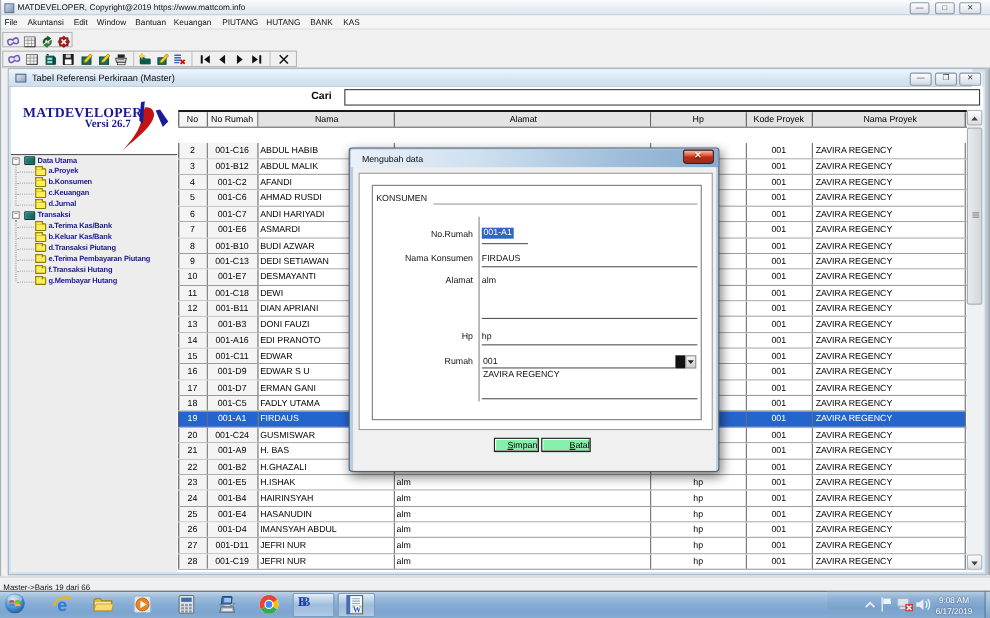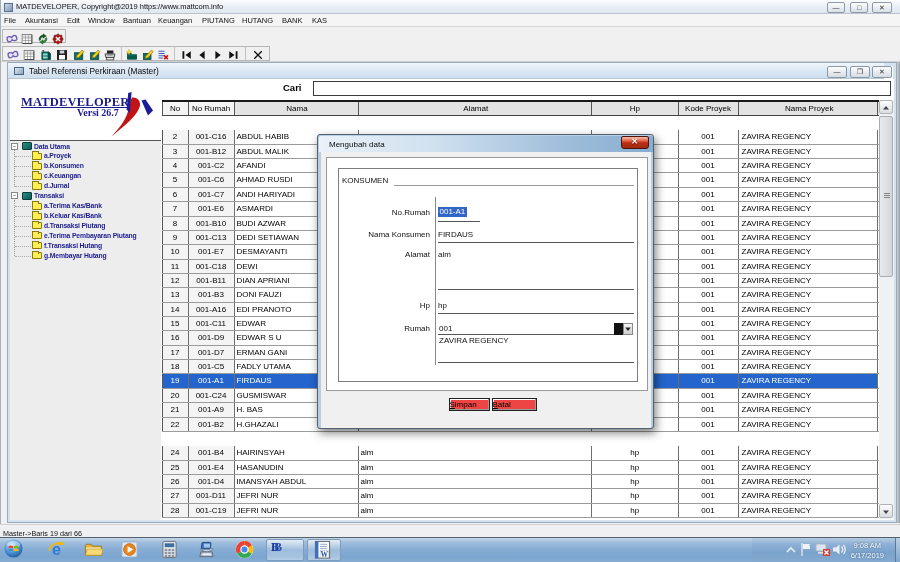--- a/index.html
+++ b/index.html
@@ -27,21 +27,21 @@
   background:linear-gradient(180deg,#f0f6fc 0%,#d7e5f2 60%,#cfdfee 100%); border-bottom:1px solid #b5c6d8;}
 #ctitle .cicon { position:absolute; left:6px; top:3.5px; width:10px; height:8px;
   background:linear-gradient(135deg,#dfe8f2,#8aa3c0); border:1px solid #4a6482; }
 #ctitle .ctext { position:absolute; left:21px; top:2.5px; font-size:8.4px; color:#0a0a0a; }
 .cwbtn { position:absolute; height:12px; border:1px solid #8a97a5; border-radius:2px;
   background:linear-gradient(180deg,#fcfdfe,#d5dce4); color:#333; font-size:7px; line-height:10px; text-align:center; }
 #ccontent { position:absolute; left:10px; top:79px; width:883.5px; height:441px; background:#fff; }
 #cari-label { position:absolute; left:283px; top:82px; font-size:9.5px; font-weight:bold; color:#000; }
 #cari-input { position:absolute; left:313px; top:80.5px; width:578px; height:15px; border:1px solid #3c3c3c; background:#fff; }
 #treebg { position:absolute; left:10px; top:140px; width:150.5px; height:380px; background:#ededed; border-top:1.5px solid #555; }
-#logo-text1 { position:absolute; left:21px; top:94.5px; font-family:"Liberation Serif",serif; font-weight:bold; font-size:12.5px; color:#1b1b8a; letter-spacing:0.2px;text-decoration:underline;}
+#logo-text1 { position:absolute; left:21px; top:94.5px; font-family:"Liberation Serif",serif; font-weight:bold; font-size:12.5px; color:#1b1b8a; letter-spacing:0.2px;}
 #logo-text2 { position:absolute; left:77px; top:106.5px; font-family:"Liberation Serif",serif; font-weight:bold; font-size:10px; color:#1b1b8a; }
 #tree { position:absolute; left:10px; top:140.5px; width:150px; height:130px; }
 .titem { position:absolute; left:0; width:150px; height:10px; }
 .pm { position:absolute; top:1px; width:7px; height:7px; border:1px solid #888; background:#fff;
    font-size:6px; line-height:5.5px; text-align:center; color:#333;}
 .cube { position:absolute; top:0.5px; width:10px; height:8px; background:linear-gradient(135deg,#2a8d85,#0c5a54); border:1px solid #063f3a; border-radius:1px;}
 .folder { position:absolute; top:1.5px; width:10px; height:7px; background:#ffee55; border:1px solid #8a7a00; border-radius:0 1px 1px 0;}
 .folder::before { content:""; position:absolute; left:-0.5px; top:-2.5px; width:4.5px; height:2px; background:#ffee55; border:1px solid #8a7a00; border-bottom:none;}
 .ttxt { position:absolute; top:1px; font-size:6.8px; font-weight:bold; color:#1c1c8f; white-space:nowrap; letter-spacing:-0.15px; }
 .hline { position:absolute; left:5px; top:5px; width:16px; border-top:1px dotted #ababab; }
@@ -83,22 +83,22 @@
 #dtitle span { position:absolute; left:10px; top:3.5px; font-size:8px; color:#0d0d0d; }
 #dclose { position:absolute; right:4.5px; top:1px; width:28px; height:12.5px; border-radius:2px 2px 3px 3px;
   background:linear-gradient(180deg,#f4bdae 0%,#e25a3c 38%,#bb2f14 52%,#a02a12 100%); border:1px solid #4d120a;
   color:#fff; font-size:8px; line-height:10px; text-align:center; font-weight:bold; text-shadow:0 1px 1px #5d170c;}
 #dbody { position:absolute; left:3px; top:17px; width:330px; height:276px; background:#f0f0f0; }
 #dpanel { position:absolute; left:8px; top:22px; width:322px; height:234px; background:#fff; border:1px solid #9a9a9a; }
 #dframe { position:absolute; left:20px; top:33px; width:299.5px; height:214px; border:1px solid #7d7d7d; }
 .dlabel { position:absolute; font-size:8px; color:#111; text-align:right; width:92px; left:20px;}
 .dval { position:absolute; font-size:8px; color:#111; }
 .dline { position:absolute; height:1px; background:#555; }
-.dbtn { position:absolute; top:263px; height:13px; background:#ef4444; border:1px solid #222;
-  box-shadow:inset -1px -1px 0 #9a9a9a, inset 1px 1px 0 #fff; font-size:8px; text-align:left; line-height:11px; color:#000;}
+.dbtn { position:absolute; top:263px; height:13px; background:#86efac; border:1px solid #222;
+  box-shadow:inset -1px -1px 0 #9a9a9a, inset 1px 1px 0 #fff; font-size:8px; text-align:right; line-height:11px; color:#000;}
 </style></head>
 <body>
 <div id="titlebar">
     <div class="ticon"></div>
     <div class="ttext">MATDEVELOPER, Copyright@2019 https://www.mattcom.info</div>
   </div>
 <div class="winbtn" style="left:827px;width:18px;">—</div>
 <div class="winbtn" style="left:850px;width:18px;">□</div>
 <div class="winbtn" style="left:872px;width:20px;">✕</div>
 <div id="menubar">
@@ -304,20 +304,21 @@
 <div class="tr" style="top:188.82px"><div class="td c0">13</div><div class="td c1">001-B3</div><div class="td c2">DONI FAUZI</div><div class="td c3"></div><div class="td c4">hp</div><div class="td c5">001</div><div class="td c6">ZAVIRA REGENCY</div></div>
 <div class="tr" style="top:203.18px"><div class="td c0">14</div><div class="td c1">001-A16</div><div class="td c2">EDI PRANOTO</div><div class="td c3"></div><div class="td c4">hp</div><div class="td c5">001</div><div class="td c6">ZAVIRA REGENCY</div></div>
 <div class="tr" style="top:217.54px"><div class="td c0">15</div><div class="td c1">001-C11</div><div class="td c2">EDWAR</div><div class="td c3"></div><div class="td c4">hp</div><div class="td c5">001</div><div class="td c6">ZAVIRA REGENCY</div></div>
 <div class="tr" style="top:231.90px"><div class="td c0">16</div><div class="td c1">001-D9</div><div class="td c2">EDWAR S U</div><div class="td c3"></div><div class="td c4">hp</div><div class="td c5">001</div><div class="td c6">ZAVIRA REGENCY</div></div>
 <div class="tr" style="top:246.26px"><div class="td c0">17</div><div class="td c1">001-D7</div><div class="td c2">ERMAN GANI</div><div class="td c3"></div><div class="td c4">hp</div><div class="td c5">001</div><div class="td c6">ZAVIRA REGENCY</div></div>
 <div class="tr" style="top:260.62px"><div class="td c0">18</div><div class="td c1">001-C5</div><div class="td c2">FADLY UTAMA</div><div class="td c3"></div><div class="td c4">hp</div><div class="td c5">001</div><div class="td c6">ZAVIRA REGENCY</div></div>
 <div class="tr sel" style="top:274.98px"><div class="td c0">19</div><div class="td c1">001-A1</div><div class="td c2">FIRDAUS</div><div class="td c3"></div><div class="td c4">hp</div><div class="td c5">001</div><div class="td c6">ZAVIRA REGENCY</div></div>
 <div class="tr" style="top:289.34px"><div class="td c0">20</div><div class="td c1">001-C24</div><div class="td c2">GUSMISWAR</div><div class="td c3"></div><div class="td c4">hp</div><div class="td c5">001</div><div class="td c6">ZAVIRA REGENCY</div></div>
 <div class="tr" style="top:303.70px"><div class="td c0">21</div><div class="td c1">001-A9</div><div class="td c2">H. BAS</div><div class="td c3"></div><div class="td c4">hp</div><div class="td c5">001</div><div class="td c6">ZAVIRA REGENCY</div></div>
 <div class="tr" style="top:318.06px"><div class="td c0">22</div><div class="td c1">001-B2</div><div class="td c2">H.GHAZALI</div><div class="td c3"></div><div class="td c4">hp</div><div class="td c5">001</div><div class="td c6">ZAVIRA REGENCY</div></div>
+<div class="tr" style="top:332.42px"><div class="td c0">23</div><div class="td c1">001-E5</div><div class="td c2">H.ISHAK</div><div class="td c3">alm</div><div class="td c4">hp</div><div class="td c5">001</div><div class="td c6">ZAVIRA REGENCY</div></div>
 <div class="tr" style="top:346.78px"><div class="td c0">24</div><div class="td c1">001-B4</div><div class="td c2">HAIRINSYAH</div><div class="td c3">alm</div><div class="td c4">hp</div><div class="td c5">001</div><div class="td c6">ZAVIRA REGENCY</div></div>
 <div class="tr" style="top:361.14px"><div class="td c0">25</div><div class="td c1">001-E4</div><div class="td c2">HASANUDIN</div><div class="td c3">alm</div><div class="td c4">hp</div><div class="td c5">001</div><div class="td c6">ZAVIRA REGENCY</div></div>
 <div class="tr" style="top:375.50px"><div class="td c0">26</div><div class="td c1">001-D4</div><div class="td c2">IMANSYAH ABDUL</div><div class="td c3">alm</div><div class="td c4">hp</div><div class="td c5">001</div><div class="td c6">ZAVIRA REGENCY</div></div>
 <div class="tr" style="top:389.86px"><div class="td c0">27</div><div class="td c1">001-D11</div><div class="td c2">JEFRI NUR</div><div class="td c3">alm</div><div class="td c4">hp</div><div class="td c5">001</div><div class="td c6">ZAVIRA REGENCY</div></div>
 <div class="tr" style="top:404.22px"><div class="td c0">28</div><div class="td c1">001-C19</div><div class="td c2">JEFRI NUR</div><div class="td c3">alm</div><div class="td c4">hp</div><div class="td c5">001</div><div class="td c6">ZAVIRA REGENCY</div></div>
 </div>
 <div id="vscroll">
   <div class="sbtn" style="top:0.5px;">
       <svg style="display:block;margin:1px auto" width="12" height="12" viewBox="0 0 12 12">
         <path d="M3 7.5 L6 4 L9 7.5 Z" fill="#444"></path>

